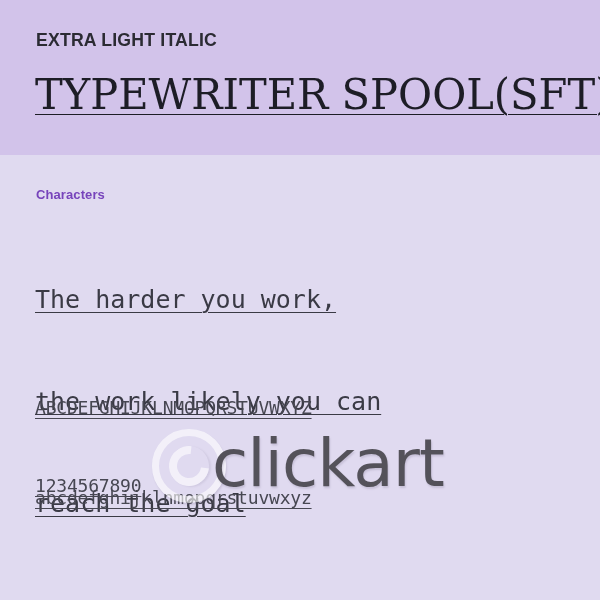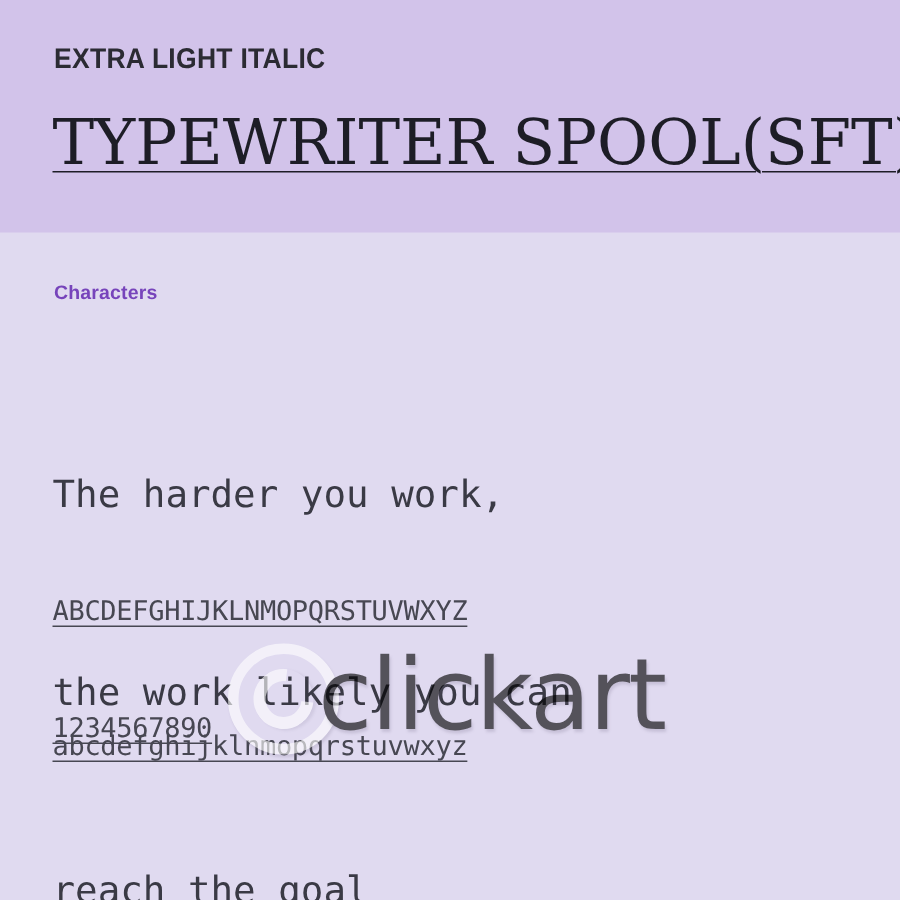--- a/index.html
+++ b/index.html
@@ -92,24 +92,24 @@
     left: 35px;
     top: 60px;
     width: 540px;
     font-family: "DejaVu Sans Mono", "Liberation Mono", monospace;
     font-size: 25px;
     line-height: 34px;
     color: #3a3a45;
     white-space: pre;
   }
   .sample-block .sample-line {
+    text-decoration: underline;
     text-decoration-thickness: 1px;
     text-underline-offset: 4px;
     display: block;
-    margin-top: 30px;
   }
 
   .glyph-block {
     position: absolute;
     left: 35px;
     top: 178px;
     width: 545px;
     font-family: "DejaVu Sans Mono", "Liberation Mono", monospace;
     font-size: 18px;
     line-height: 30px;

